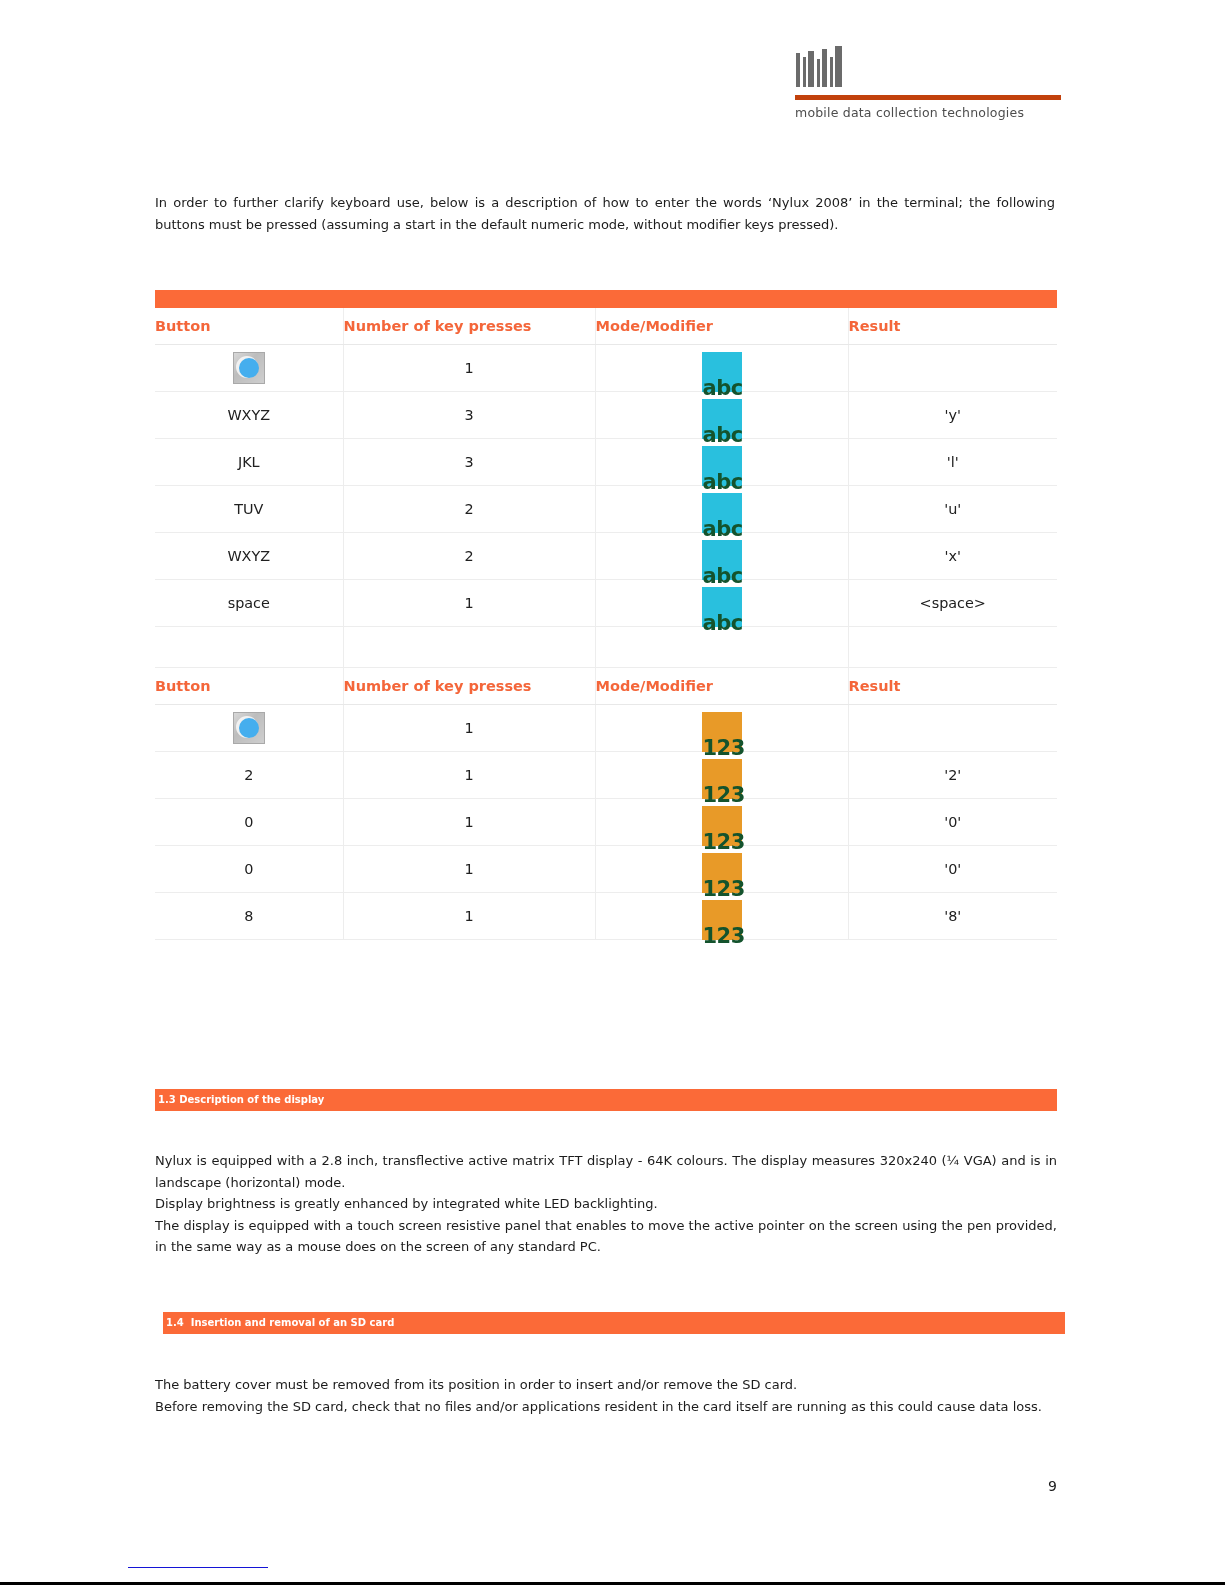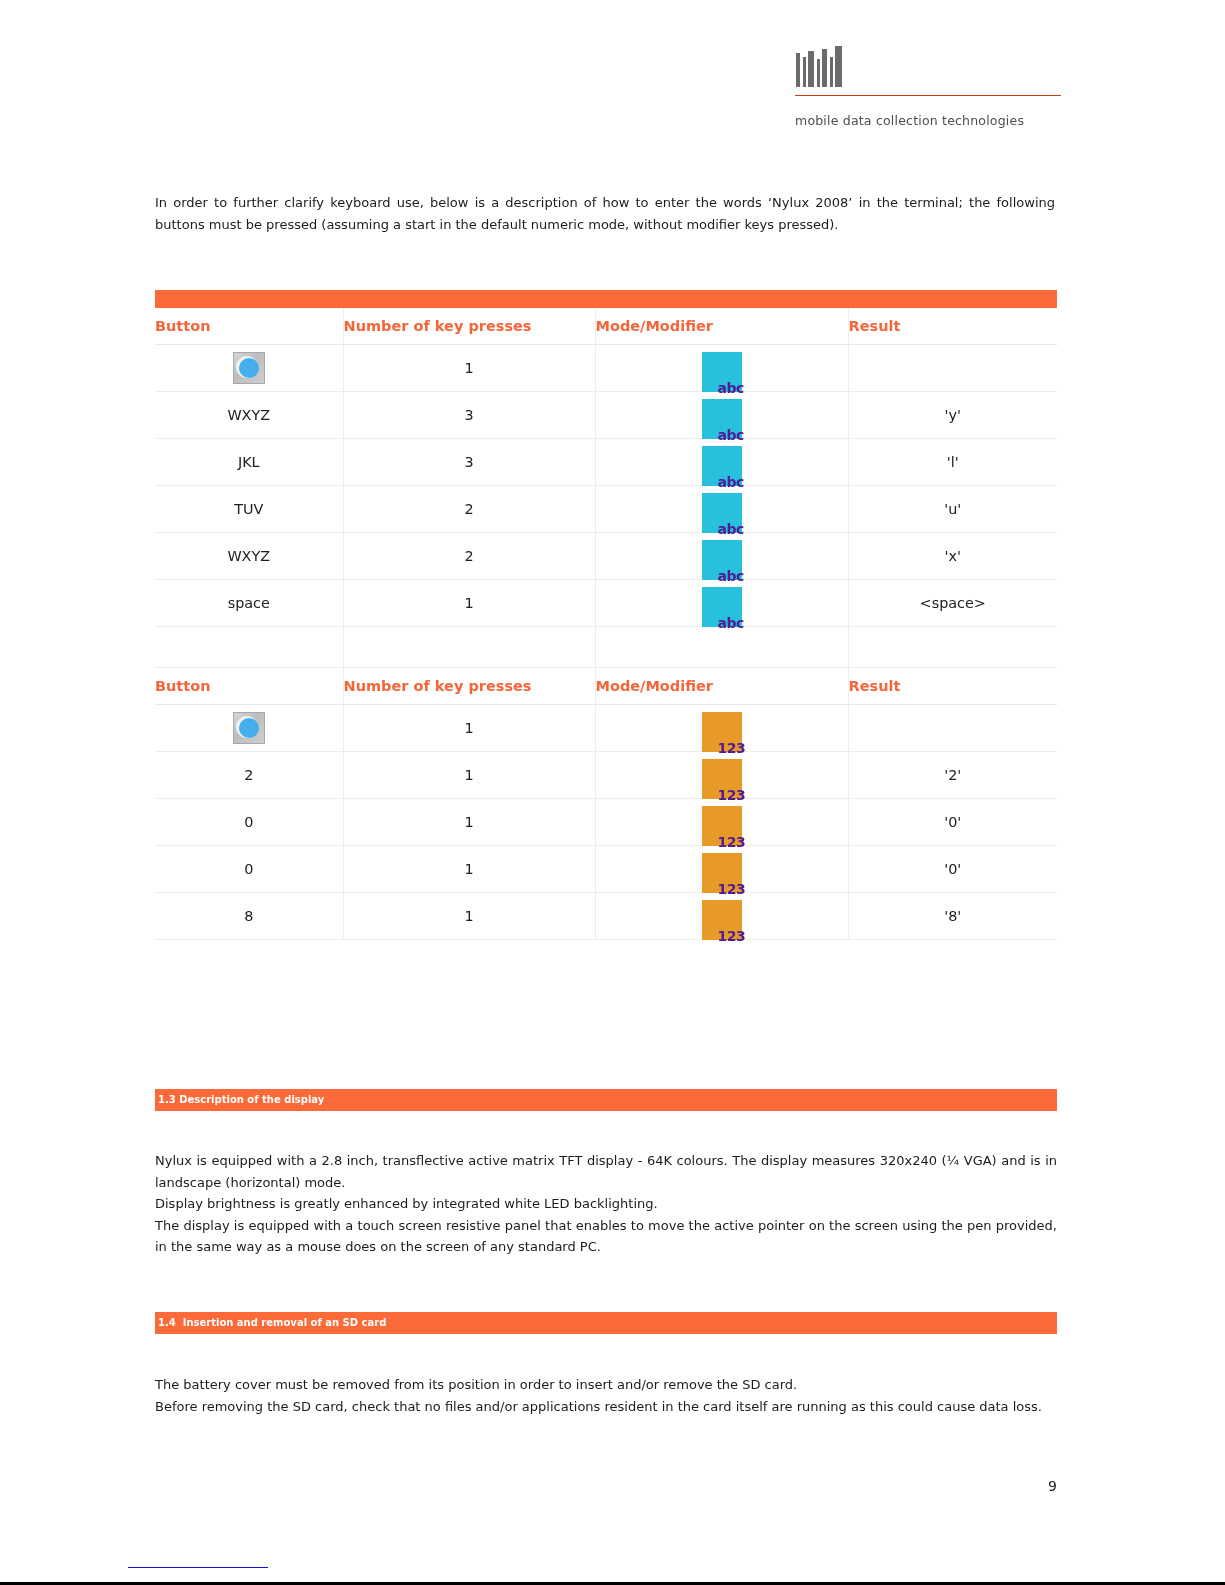--- a/index.html
+++ b/index.html
@@ -43,22 +43,22 @@
     display: flex;
     align-items: flex-end;
     gap: 2.5px;
     height: 42px;
     margin-left: 1px;
     margin-bottom: 1px;
   }
   .logo-bars span { background: #6b6b6b; display: block; }
   .logo-tagline {
     margin-top: 7px;
-    border-top: 1px solid #c2410c;
-    padding-top: 17px;
+    border-top: 5px solid #c2410c;
+    padding-top: 5px;
     font-family: "DejaVu Sans", sans-serif;
     font-size: 12.5px;
     color: #4d4d4d;
     letter-spacing: 0.2px;
     white-space: nowrap;
   }
 
   .para {
     font-family: "DejaVu Sans", sans-serif;
     font-size: 13px;
@@ -148,27 +148,27 @@
     width: 40px;
     height: 40px;
     position: relative;
     display: block;
     margin-top: 8px;
   }
   .badge-abc { background: #29C0DE; }
   .badge-123 { background: #E89A28; }
   .badge span {
     position: absolute;
-    left: 16px;
+    left: 1px;
     bottom: -6px;
     font-family: "DejaVu Sans", sans-serif;
     font-weight: bold;
-    font-size: 14px;
+    font-size: 21px;
     line-height: 19px;
-    color: #4c1d95;
+    color: #14532d;
     letter-spacing: -0.5px;
   }
 
   
   .key-icon {
     width: 32px;
     height: 32px;
     margin: 0 auto;
     background: linear-gradient(135deg,#d8d8d8 0%,#bdbdbd 40%,#cfcfcf 100%);
     border: 1px solid #a9a9a9;
@@ -437,19 +437,19 @@
       <td>'8'</td>
     </tr>
   </tbody>
 </table>
 
 <div class="sec-head" style="top:1089px;">1.3 Description of the display</div>
 <div class="body-13 para" style="white-space:pre-line;text-align:justify;">Nylux is equipped with a 2.8 inch, transflective active matrix TFT display - 64K colours.  The display measures 320x240 (¼ VGA) and is in landscape (horizontal) mode.
 Display brightness is greatly enhanced by integrated white LED backlighting.
 The display is equipped with a touch screen resistive panel that enables to move the active pointer on the screen using the pen provided, in the same way as a mouse does on the screen of any standard PC.</div>
 
-<div class="sec-head" style="top:1312px;">1.4  Insertion and removal of an SD card</div>
+<div class="sec-head" style="top:1312px;margin-left:8px;">1.4  Insertion and removal of an SD card</div>
 <div class="body-14 para" style="white-space:pre-line;text-align:justify;">The battery cover must be removed from its position in order to insert and/or remove the SD card.
 Before removing the SD card, check that no files and/or applications resident in the card itself are running as this could cause data loss.</div>
 
 <div class="pageno">9</div>
 <div class="footer-link"></div>
 <div class="footer-edge"></div>
 
 </body></html>

